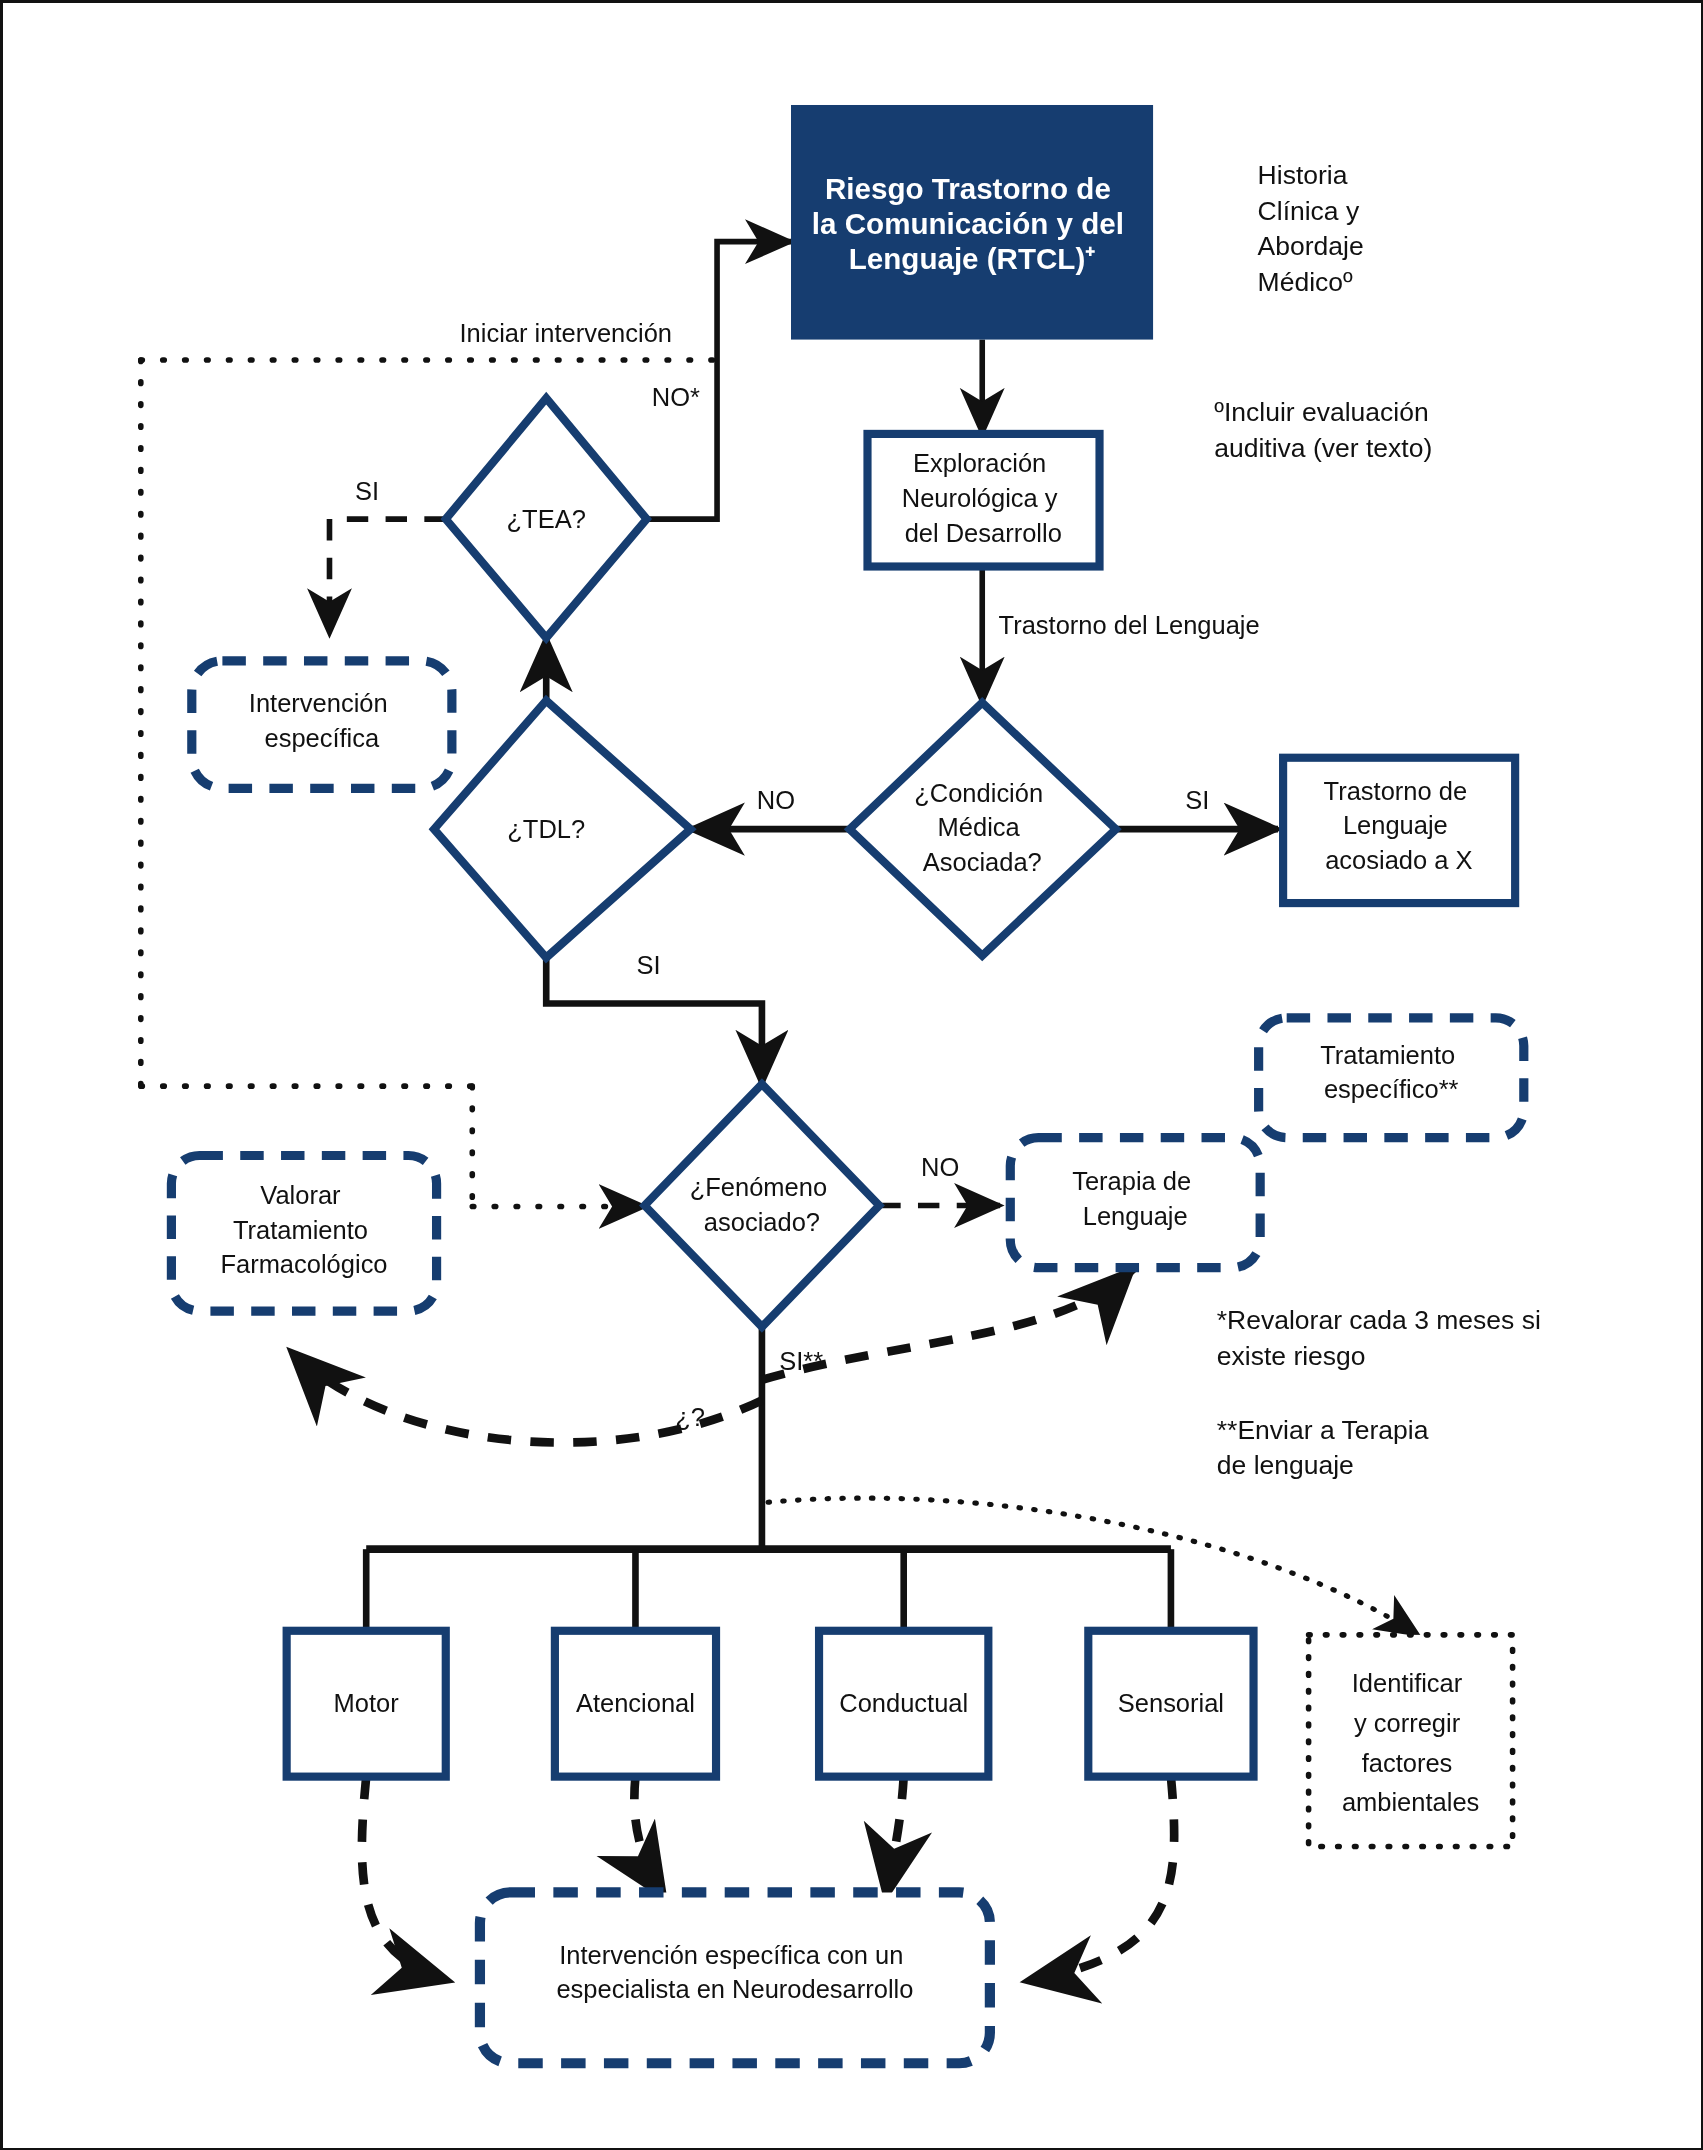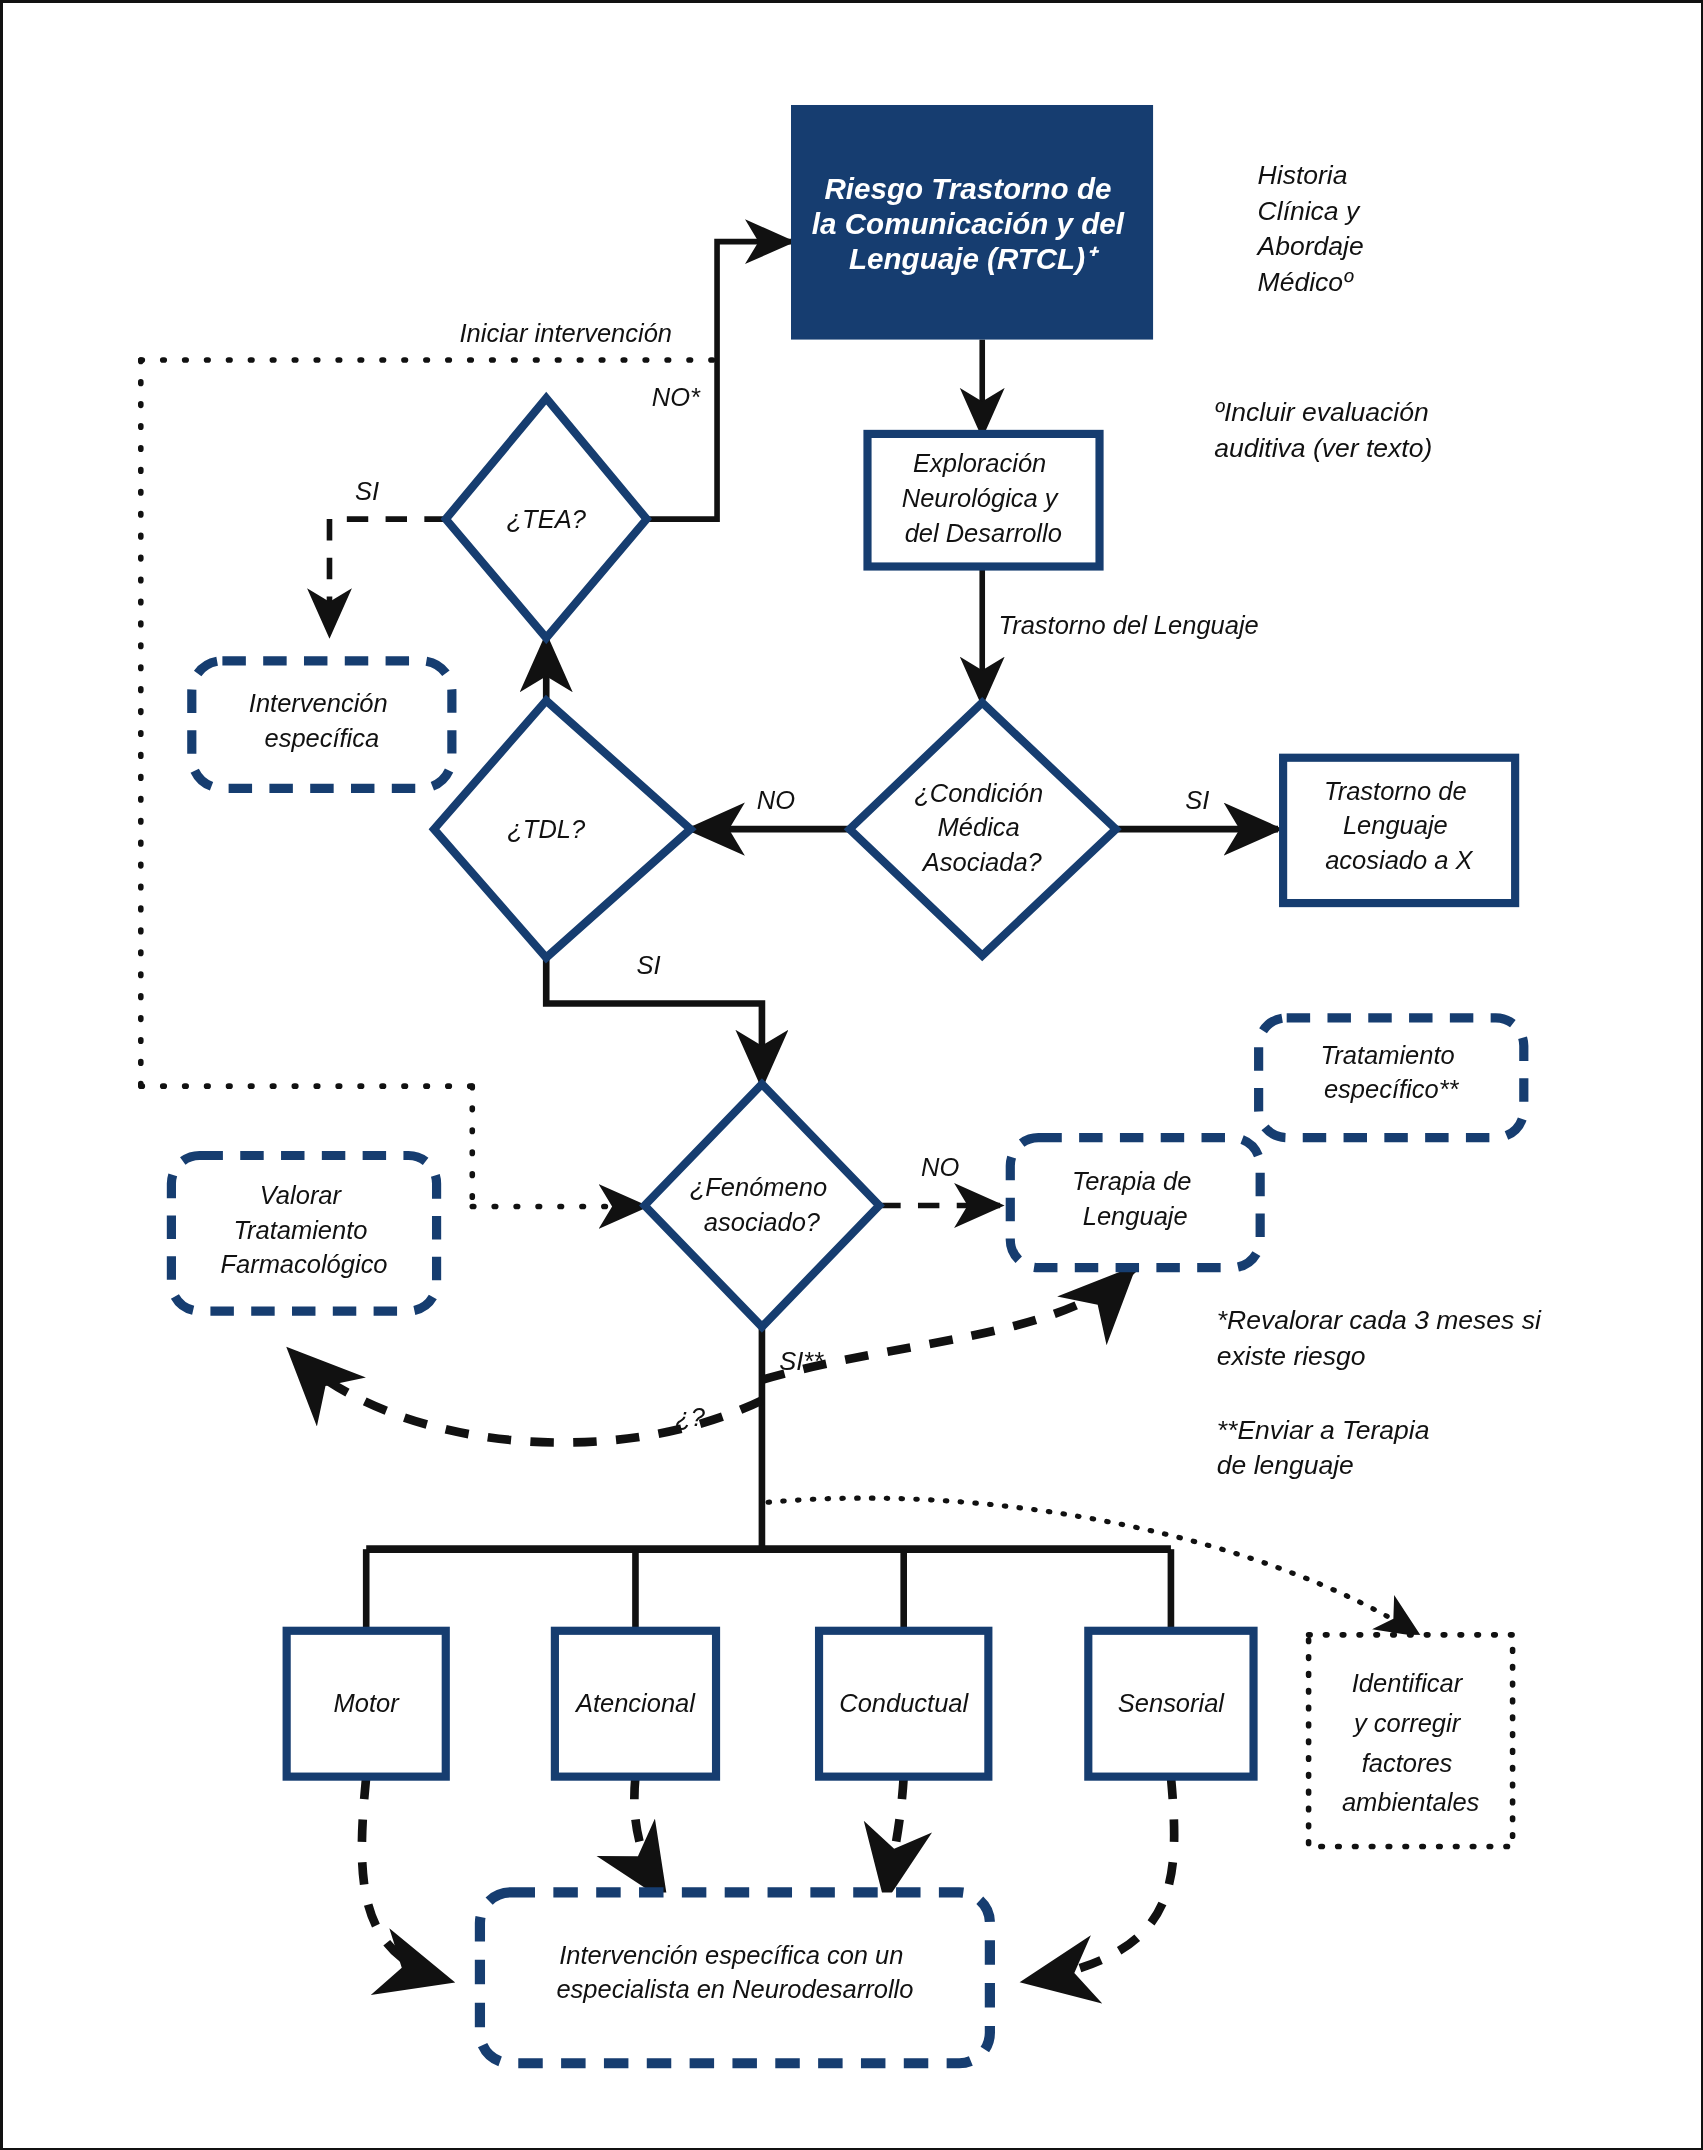--- a/index.html
+++ b/index.html
@@ -4,21 +4,20 @@
 <style>
   html,body{margin:0;padding:0;background:#ffffff;}
   body{font-family:"Liberation Sans",sans-serif;}
   #page{
     position:relative;
     width:1704px;height:2151px;
     background:#ffffff;
     border:3.1px solid #111111;
     box-sizing:border-box;
     overflow:hidden;
-    font-style:italic;
   }
   svg#flow{position:absolute;left:0;top:0;width:1704px;height:2151px;display:block;}
   .nodetext{font-family:"Liberation Sans",sans-serif;fill:#111111;}
   .boxlabel{font-size:50px;}
   .edgelabel{font-size:50px;}
   .notetext{font-size:52px;}
   .headtext{font-size:58px;font-weight:bold;fill:#ffffff;}
 </style>
 </head>
 <body>

